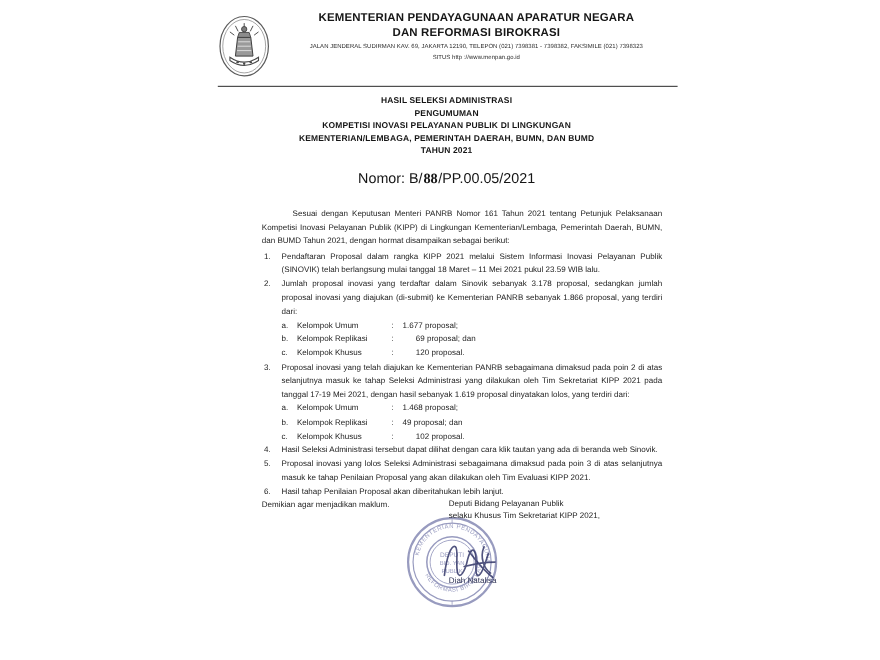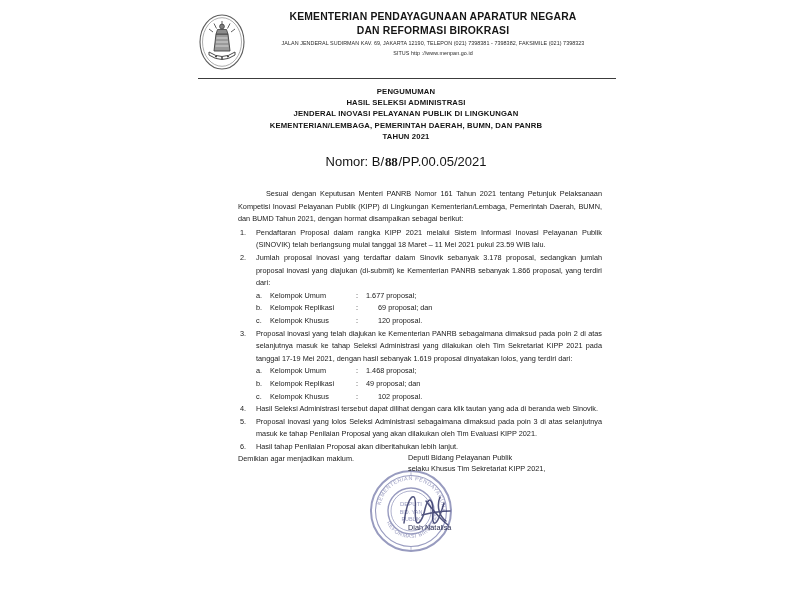--- a/index.html
+++ b/index.html
@@ -265,24 +265,24 @@
         <div class="lh-line1">KEMENTERIAN PENDAYAGUNAAN APARATUR NEGARA</div>
         <div class="lh-line2">DAN REFORMASI BIROKRASI</div>
         <div class="lh-addr">JALAN JENDERAL SUDIRMAN KAV. 69, JAKARTA 12190, TELEPON (021)  7398381 - 7398382, FAKSIMILE (021) 7398323</div>
         <div class="lh-addr">SITUS http ://www.menpan.go.id</div>
       </div>
     </div>
     <div class="lh-rule"></div>
   </div>
 
   <div class="title-block">
+    <div class="tl">HASIL SELEKSI ADMINISTRASI</div>
     <div class="tl">PENGUMUMAN</div>
-    <div class="tl">HASIL SELEKSI ADMINISTRASI</div>
-    <div class="tl">JENDERAL INOVASI PELAYANAN PUBLIK DI LINGKUNGAN</div>
-    <div class="tl">KEMENTERIAN/LEMBAGA, PEMERINTAH DAERAH, BUMN, DAN PANRB</div>
+    <div class="tl">KOMPETISI INOVASI PELAYANAN PUBLIK DI LINGKUNGAN</div>
+    <div class="tl">KEMENTERIAN/LEMBAGA, PEMERINTAH DAERAH, BUMN, DAN BUMD</div>
     <div class="tl">TAHUN 2021</div>
     <div class="nomor">
       <span>Nomor: B/</span><span class="handwritten">88</span><span>/PP.00.05/2021</span>
     </div>
   </div>
 
   <div class="body-block">
 
     <p class="para indent">Sesuai dengan Keputusan Menteri PANRB Nomor 161 Tahun 2021 tentang Petunjuk Pelaksanaan Kompetisi Inovasi Pelayanan Publik (KIPP) di Lingkungan Kementerian/Lembaga, Pemerintah Daerah, BUMN, dan BUMD Tahun 2021, dengan hormat disampaikan sebagai berikut:</p>
 

